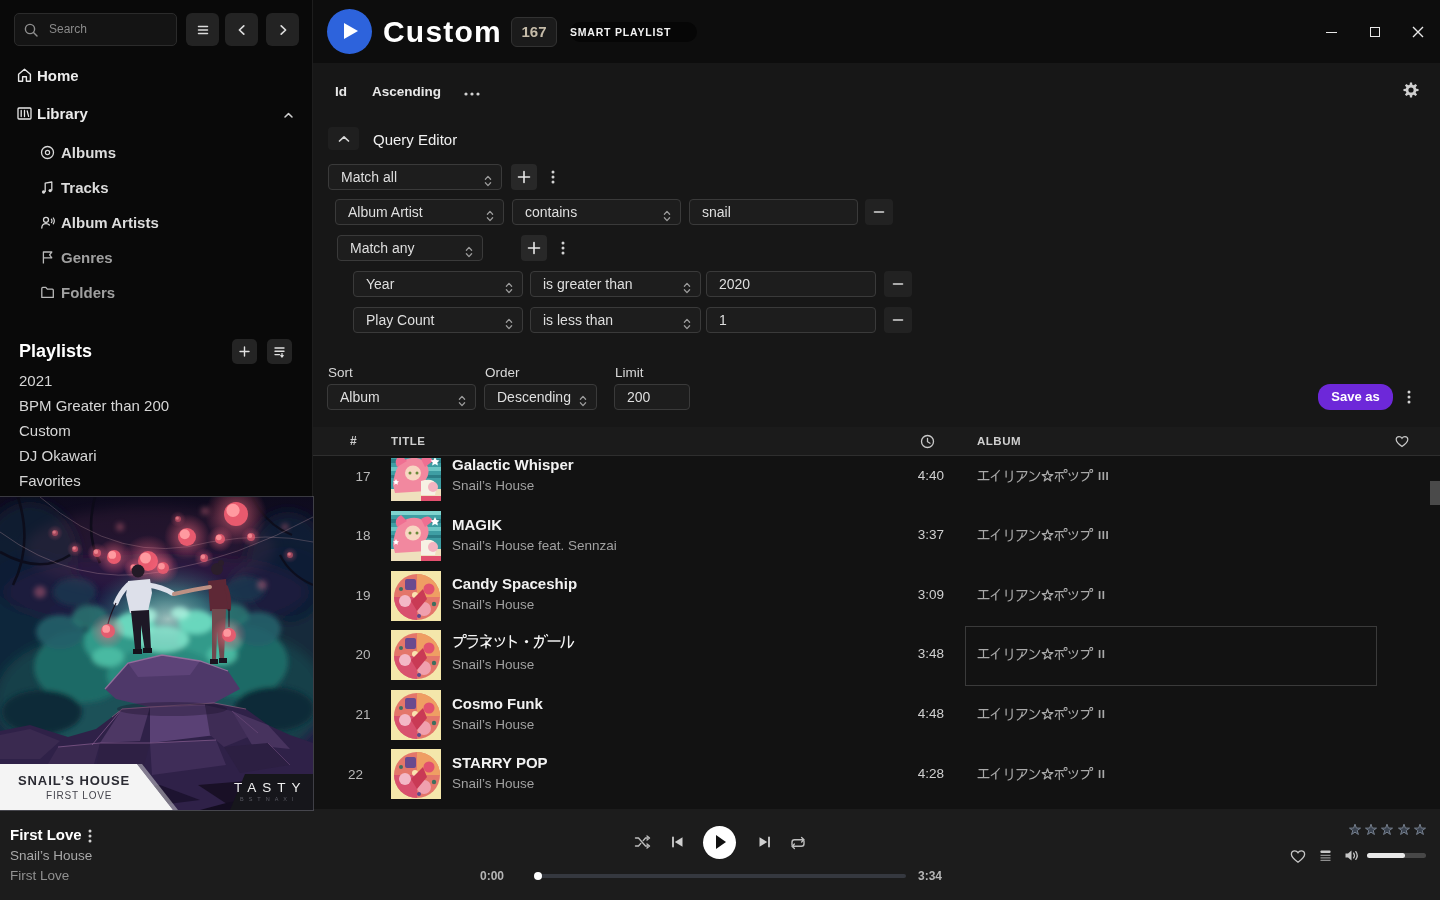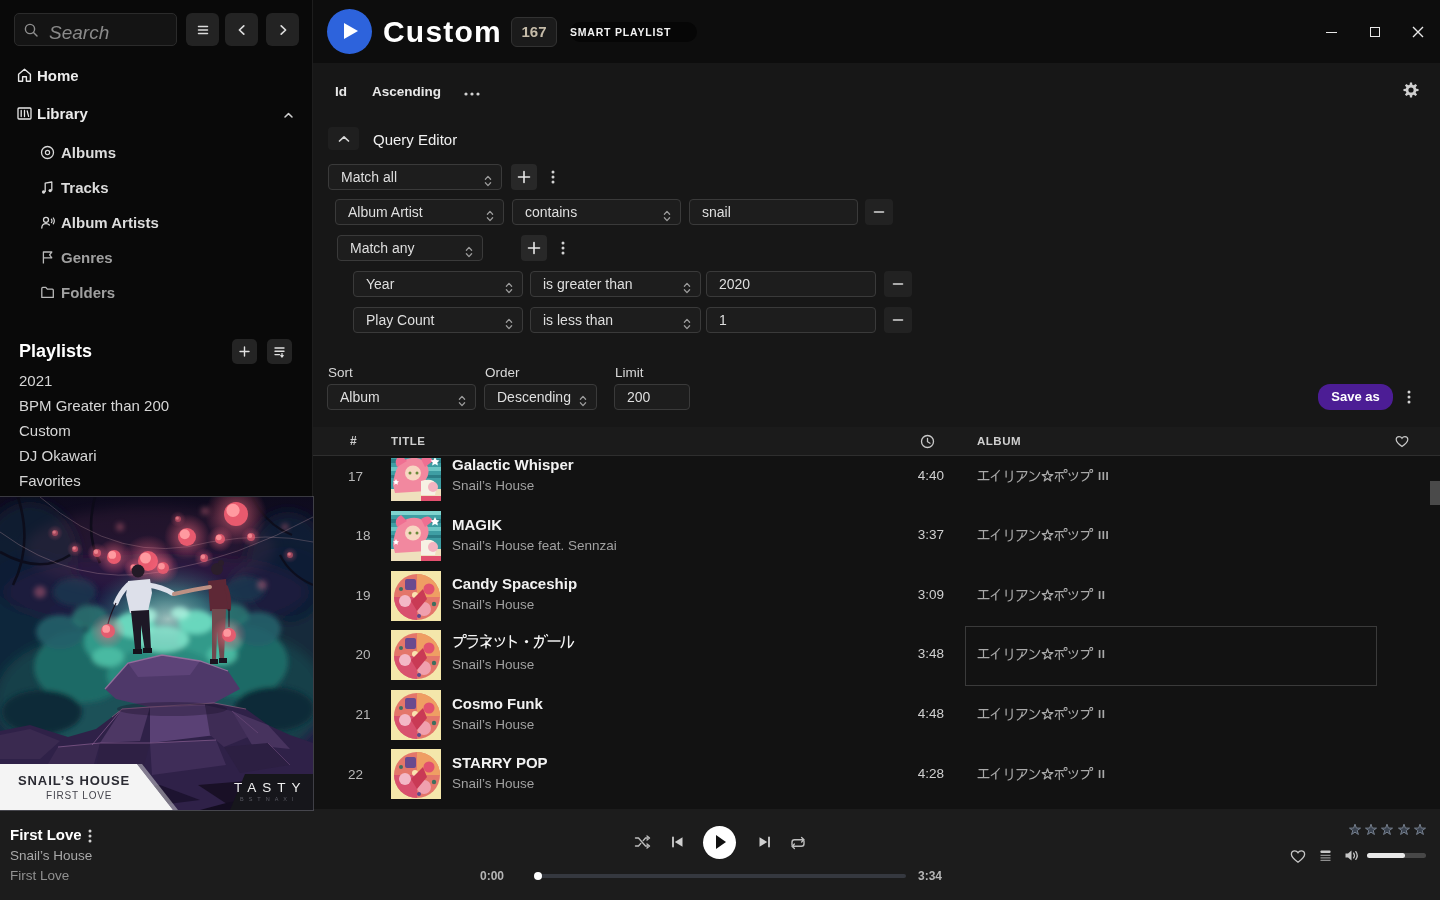--- a/index.html
+++ b/index.html
@@ -16,21 +16,21 @@
 <div class="ab" style="left:313px;top:456px;width:1127px;height:353px;background:#121212;"></div>
 <div class="ab" style="left:0px;top:809px;width:1440px;height:91px;background:#1c1c1c;"></div>
 <div class="ab" style="left:0px;top:0px;width:313px;height:809px;background:#090909;border-right:1px solid #1d1d1d;">
     <div class="ab" style="left:14px;top:13px;width:163px;height:33px;background:#141414;border:1px solid #2b2b2b;border-radius:5px;">
       <div class="ab ico" style="left:8px;top:8px;width:16px;height:16px;">
         <svg width="16" height="16" viewBox="0 0 16 16" style="">
           <circle cx="7" cy="7" r="4.6" fill="none" stroke="#8f8f8f" stroke-width="1.4"></circle>
           <path d="M10.5 10.5 L14 14" stroke="#8f8f8f" stroke-width="1.4" stroke-linecap="round"></path>
         </svg>
       </div>
-      <div class="ab" style="left:34px;top:8px;font-size:19px;color:#8a8a8a;font-style:italic;">Search</div>
+      <div class="ab" style="left:34px;top:8px;font-size:12px;color:#8a8a8a;">Search</div>
     </div>
     <div class="ab btn" style="left:186px;top:13px;width:33px;height:33px;background:#232323;border-radius:6px;">
       <svg width="14" height="14" viewBox="0 0 14 14" style="">
         <path d="M2.5 3.5 H11.5 M2.5 7 H11.5 M2.5 10.5 H11.5" stroke="#dcdcdc" stroke-width="1.5" stroke-linecap="round"></path>
       </svg>
     </div>
     <div class="ab btn" style="left:225px;top:13px;width:33px;height:33px;background:#232323;border-radius:6px;">
       <svg width="12" height="12" viewBox="0 0 12 12" style="">
         <path d="M7.8 1.8 L3.4 6 L7.8 10.2" fill="none" stroke="#dcdcdc" stroke-width="1.7" stroke-linecap="round" stroke-linejoin="round"></path>
       </svg>
@@ -379,21 +379,21 @@
 <div class="ab" style="left:328px;top:365px;font-size:13.5px;color:#d8d8d8;">Sort</div>
 <div class="ab" style="left:485px;top:365px;font-size:13.5px;color:#d8d8d8;">Order</div>
 <div class="ab" style="left:615px;top:365px;font-size:13.5px;color:#d8d8d8;">Limit</div>
 <div class="sel" style="left:327px;top:384px;width:149px;">Album<span class="ud"><svg width="10" height="14" viewBox="0 0 10 14" style="">
         <path d="M2.4 5.2 L5 2.4 L7.6 5.2 M2.4 8.8 L5 11.6 L7.6 8.8" fill="none" stroke="#9a9a9a" stroke-width="1.3" stroke-linecap="round" stroke-linejoin="round"></path>
       </svg></span></div>
 <div class="sel" style="left:484px;top:384px;width:113px;">Descending<span class="ud"><svg width="10" height="14" viewBox="0 0 10 14" style="">
         <path d="M2.4 5.2 L5 2.4 L7.6 5.2 M2.4 8.8 L5 11.6 L7.6 8.8" fill="none" stroke="#9a9a9a" stroke-width="1.3" stroke-linecap="round" stroke-linejoin="round"></path>
       </svg></span></div>
 <div class="inp" style="left:614px;top:384px;width:76px;">200</div>
-<div class="ab" style="left:1318px;top:384px;width:75px;height:26px;background:#4c1d95;border-radius:12px;text-align:center;line-height:26px;font-size:13px;font-weight:700;color:#fff;">Save as</div>
+<div class="ab" style="left:1318px;top:384px;width:75px;height:26px;background:#6d28d9;border-radius:12px;text-align:center;line-height:26px;font-size:13px;font-weight:700;color:#fff;">Save as</div>
 <div class="ab ico" style="left:1407px;top:390px;width:4px;height:14px;">
     <svg width="4" height="14" viewBox="0 0 4 14" style="">
       <circle cx="2" cy="2" r="1.5" fill="#d2d2d2"></circle>
       <circle cx="2" cy="7" r="1.5" fill="#d2d2d2"></circle>
       <circle cx="2" cy="12" r="1.5" fill="#d2d2d2"></circle>
     </svg>
   </div>
 <div class="ab" style="left:350px;top:434px;font-size:12px;font-weight:700;color:#cfcfcf;">#</div>
 <div class="ab" style="left:391px;top:435px;font-size:11.5px;font-weight:700;color:#cfcfcf;letter-spacing:0.5px;">TITLE</div>
 <div class="ab ico" style="left:920px;top:434px;width:15px;height:15px;">
@@ -403,21 +403,21 @@
     </svg>
   </div>
 <div class="ab" style="left:977px;top:435px;font-size:11.5px;font-weight:700;color:#cfcfcf;letter-spacing:0.5px;">ALBUM</div>
 <div class="ab ico" style="left:1395px;top:435px;width:14px;height:13px;">
     <svg width="14" height="13" viewBox="0 0 14 13" style="">
       <path d="M7 11.6 C4.2 9.6 1.2 7.4 1.2 4.6 C1.2 2.9 2.5 1.6 4.1 1.6 C5.3 1.6 6.4 2.3 7 3.3 C7.6 2.3 8.7 1.6 9.9 1.6 C11.5 1.6 12.8 2.9 12.8 4.6 C12.8 7.4 9.8 9.6 7 11.6 Z" fill="none" stroke="#c9c9c9" stroke-width="1.2"></path>
     </svg>
   </div>
 <div class="ab" style="left:313px;top:457.5px;width:1127px;height:351.5px;overflow:hidden;">
     <div class="ab" style="left:0px;top:-12.9px;width:1127px;height:59.6px;">
-      <div class="ab" style="left:35px;top:24px;width:30px;height:16px;font-size:13.5px;color:#b8b8b8;">17</div>
+      <div class="ab" style="left:35px;top:24px;width:30px;height:16px;font-size:13.5px;color:#b8b8b8;text-align:center;">17</div>
       <div class="ab" style="left:78px;top:6.8px;width:50px;height:50px;"><svg width="50" height="50" viewBox="0 0 50 50" style="">
           <rect width="52" height="52" fill="#3e9ea3"></rect>
           <rect y="0" width="52" height="4" fill="#7fd4cf"></rect>
           <rect y="8" width="52" height="4" fill="#2b7e86"></rect>
           <rect y="16" width="52" height="4" fill="#6cc6c4"></rect>
           <rect y="24" width="52" height="3" fill="#2b7e86"></rect>
           <rect y="38" width="52" height="14" fill="#efe0bd"></rect>
           <path d="M2 34 Q4 12 16 8 Q30 4 36 14 Q40 22 34 30 L36 40 L4 42 Z" fill="#f2889f"></path>
           <path d="M6 16 Q2 8 10 4 L16 10 Z" fill="#ef6f92"></path>
           <path d="M30 8 Q38 2 42 10 L34 16 Z" fill="#ef6f92"></path>

